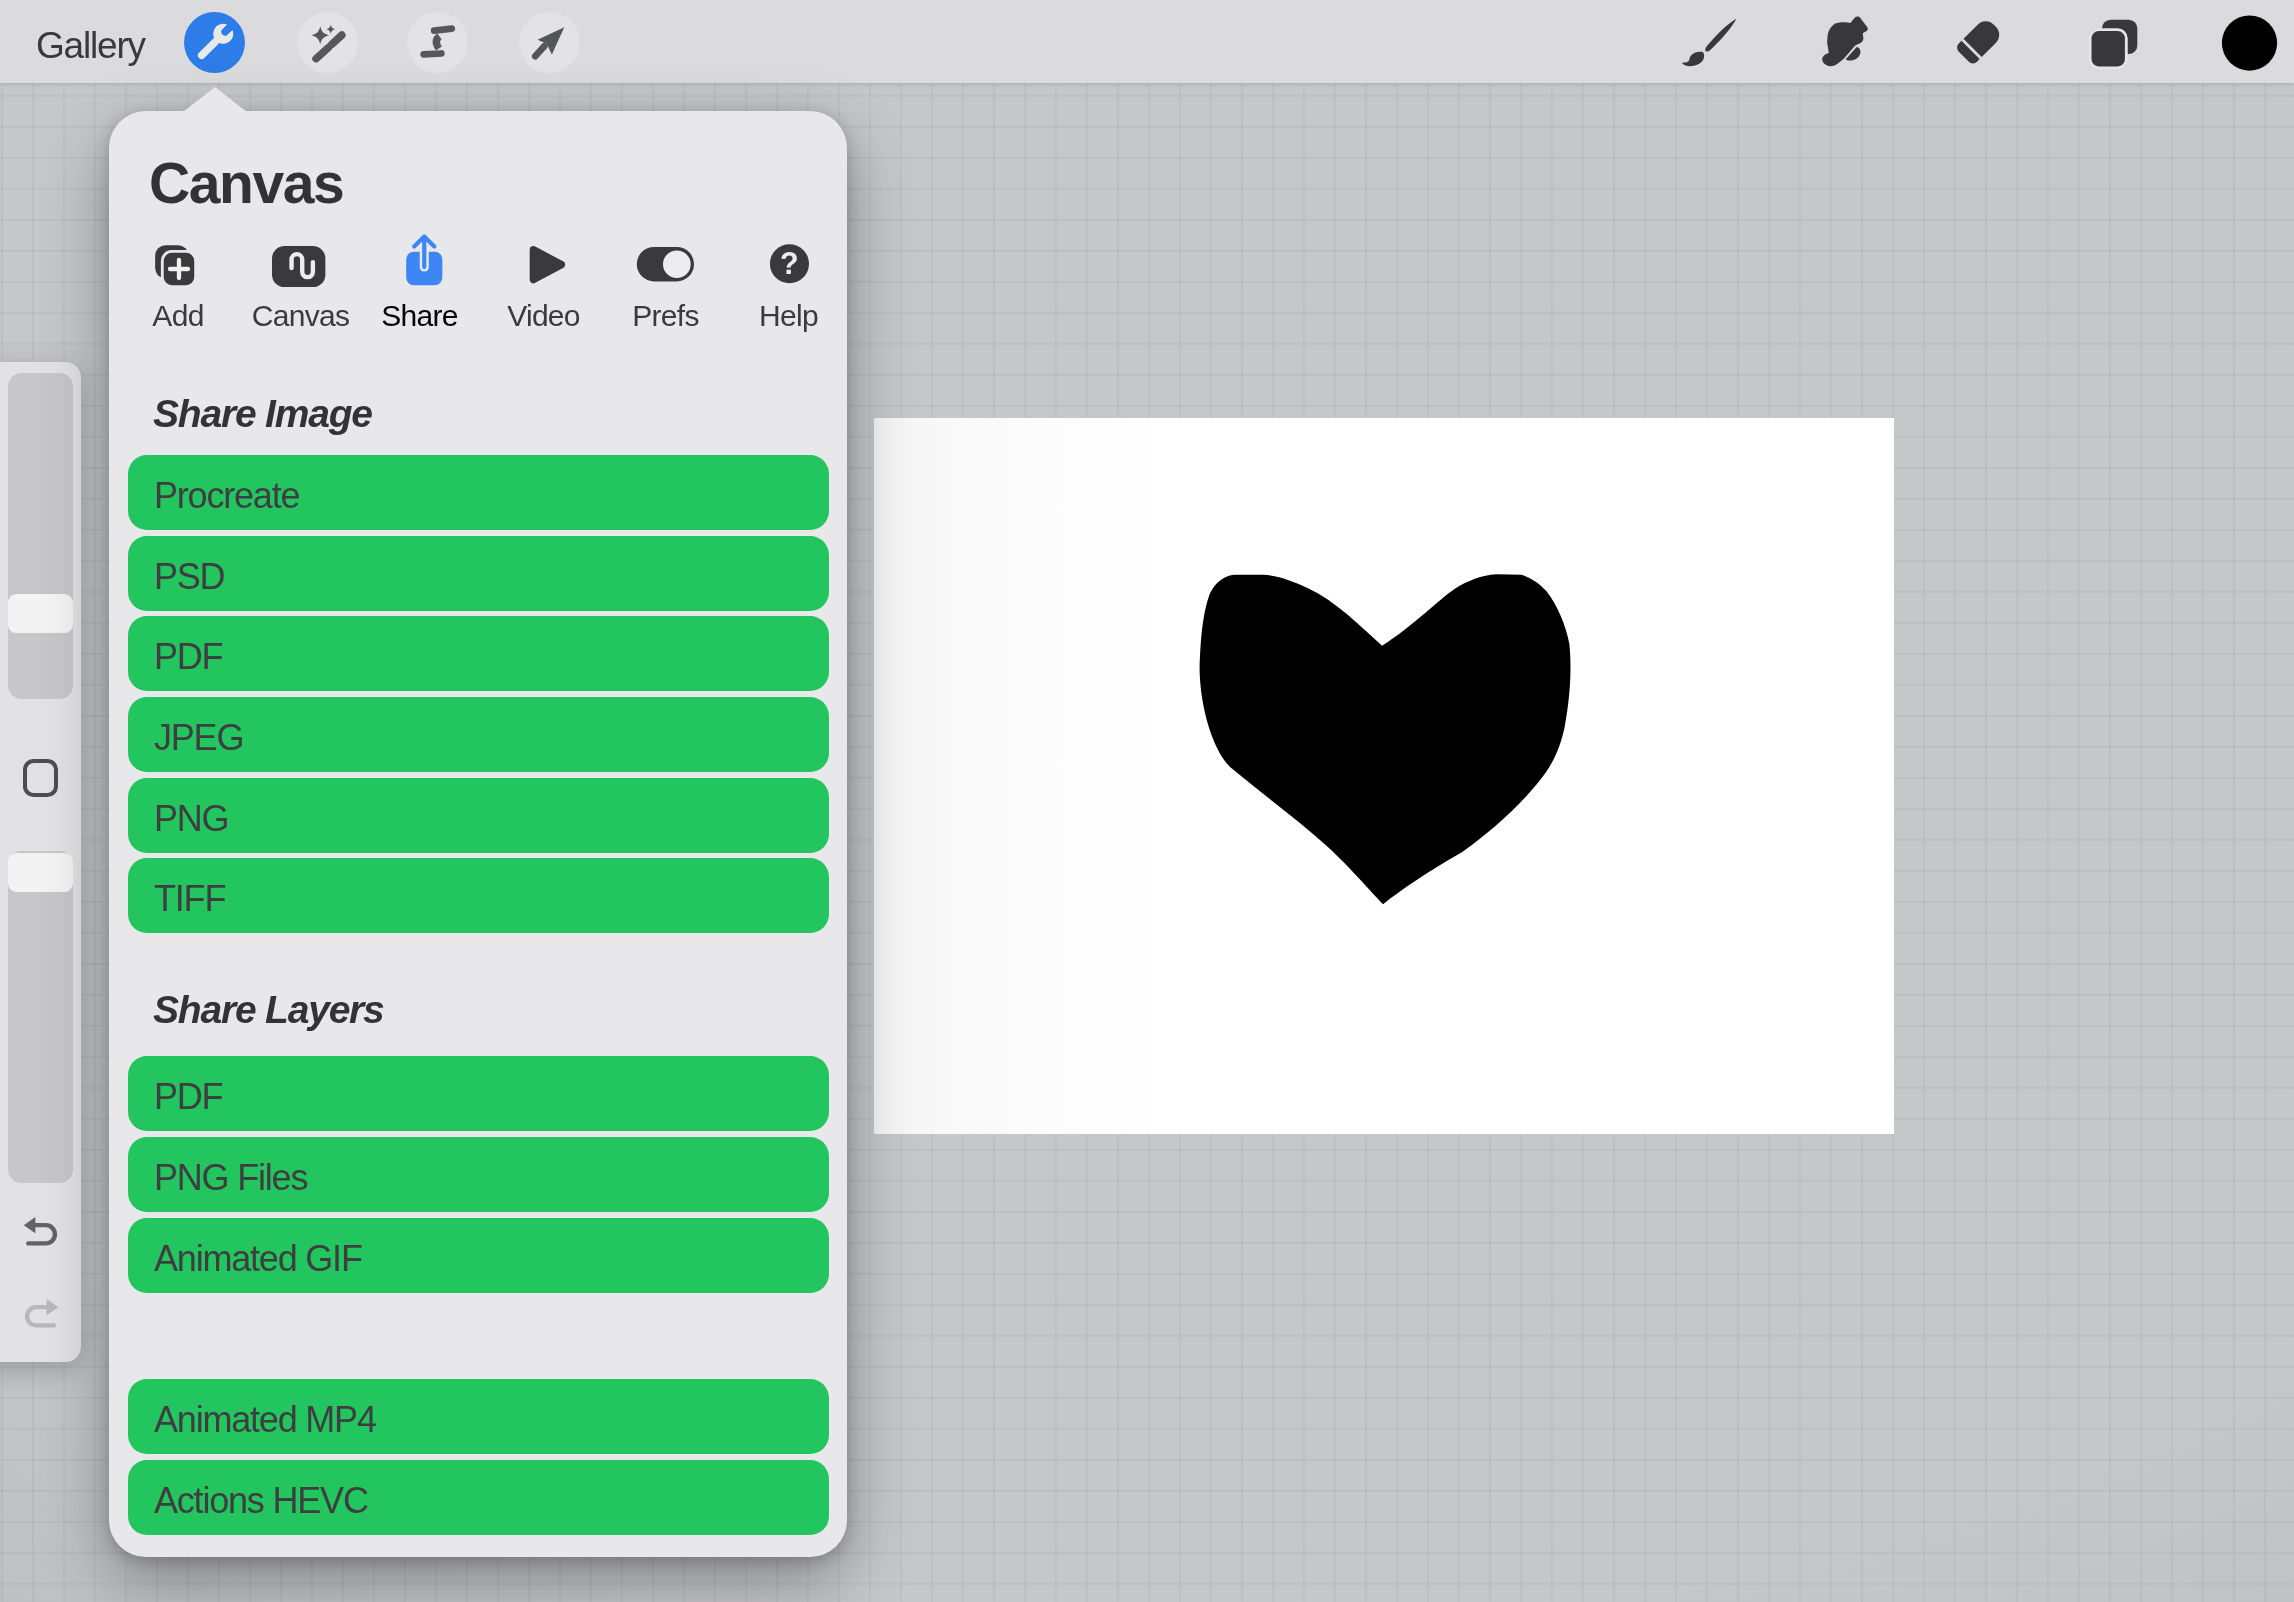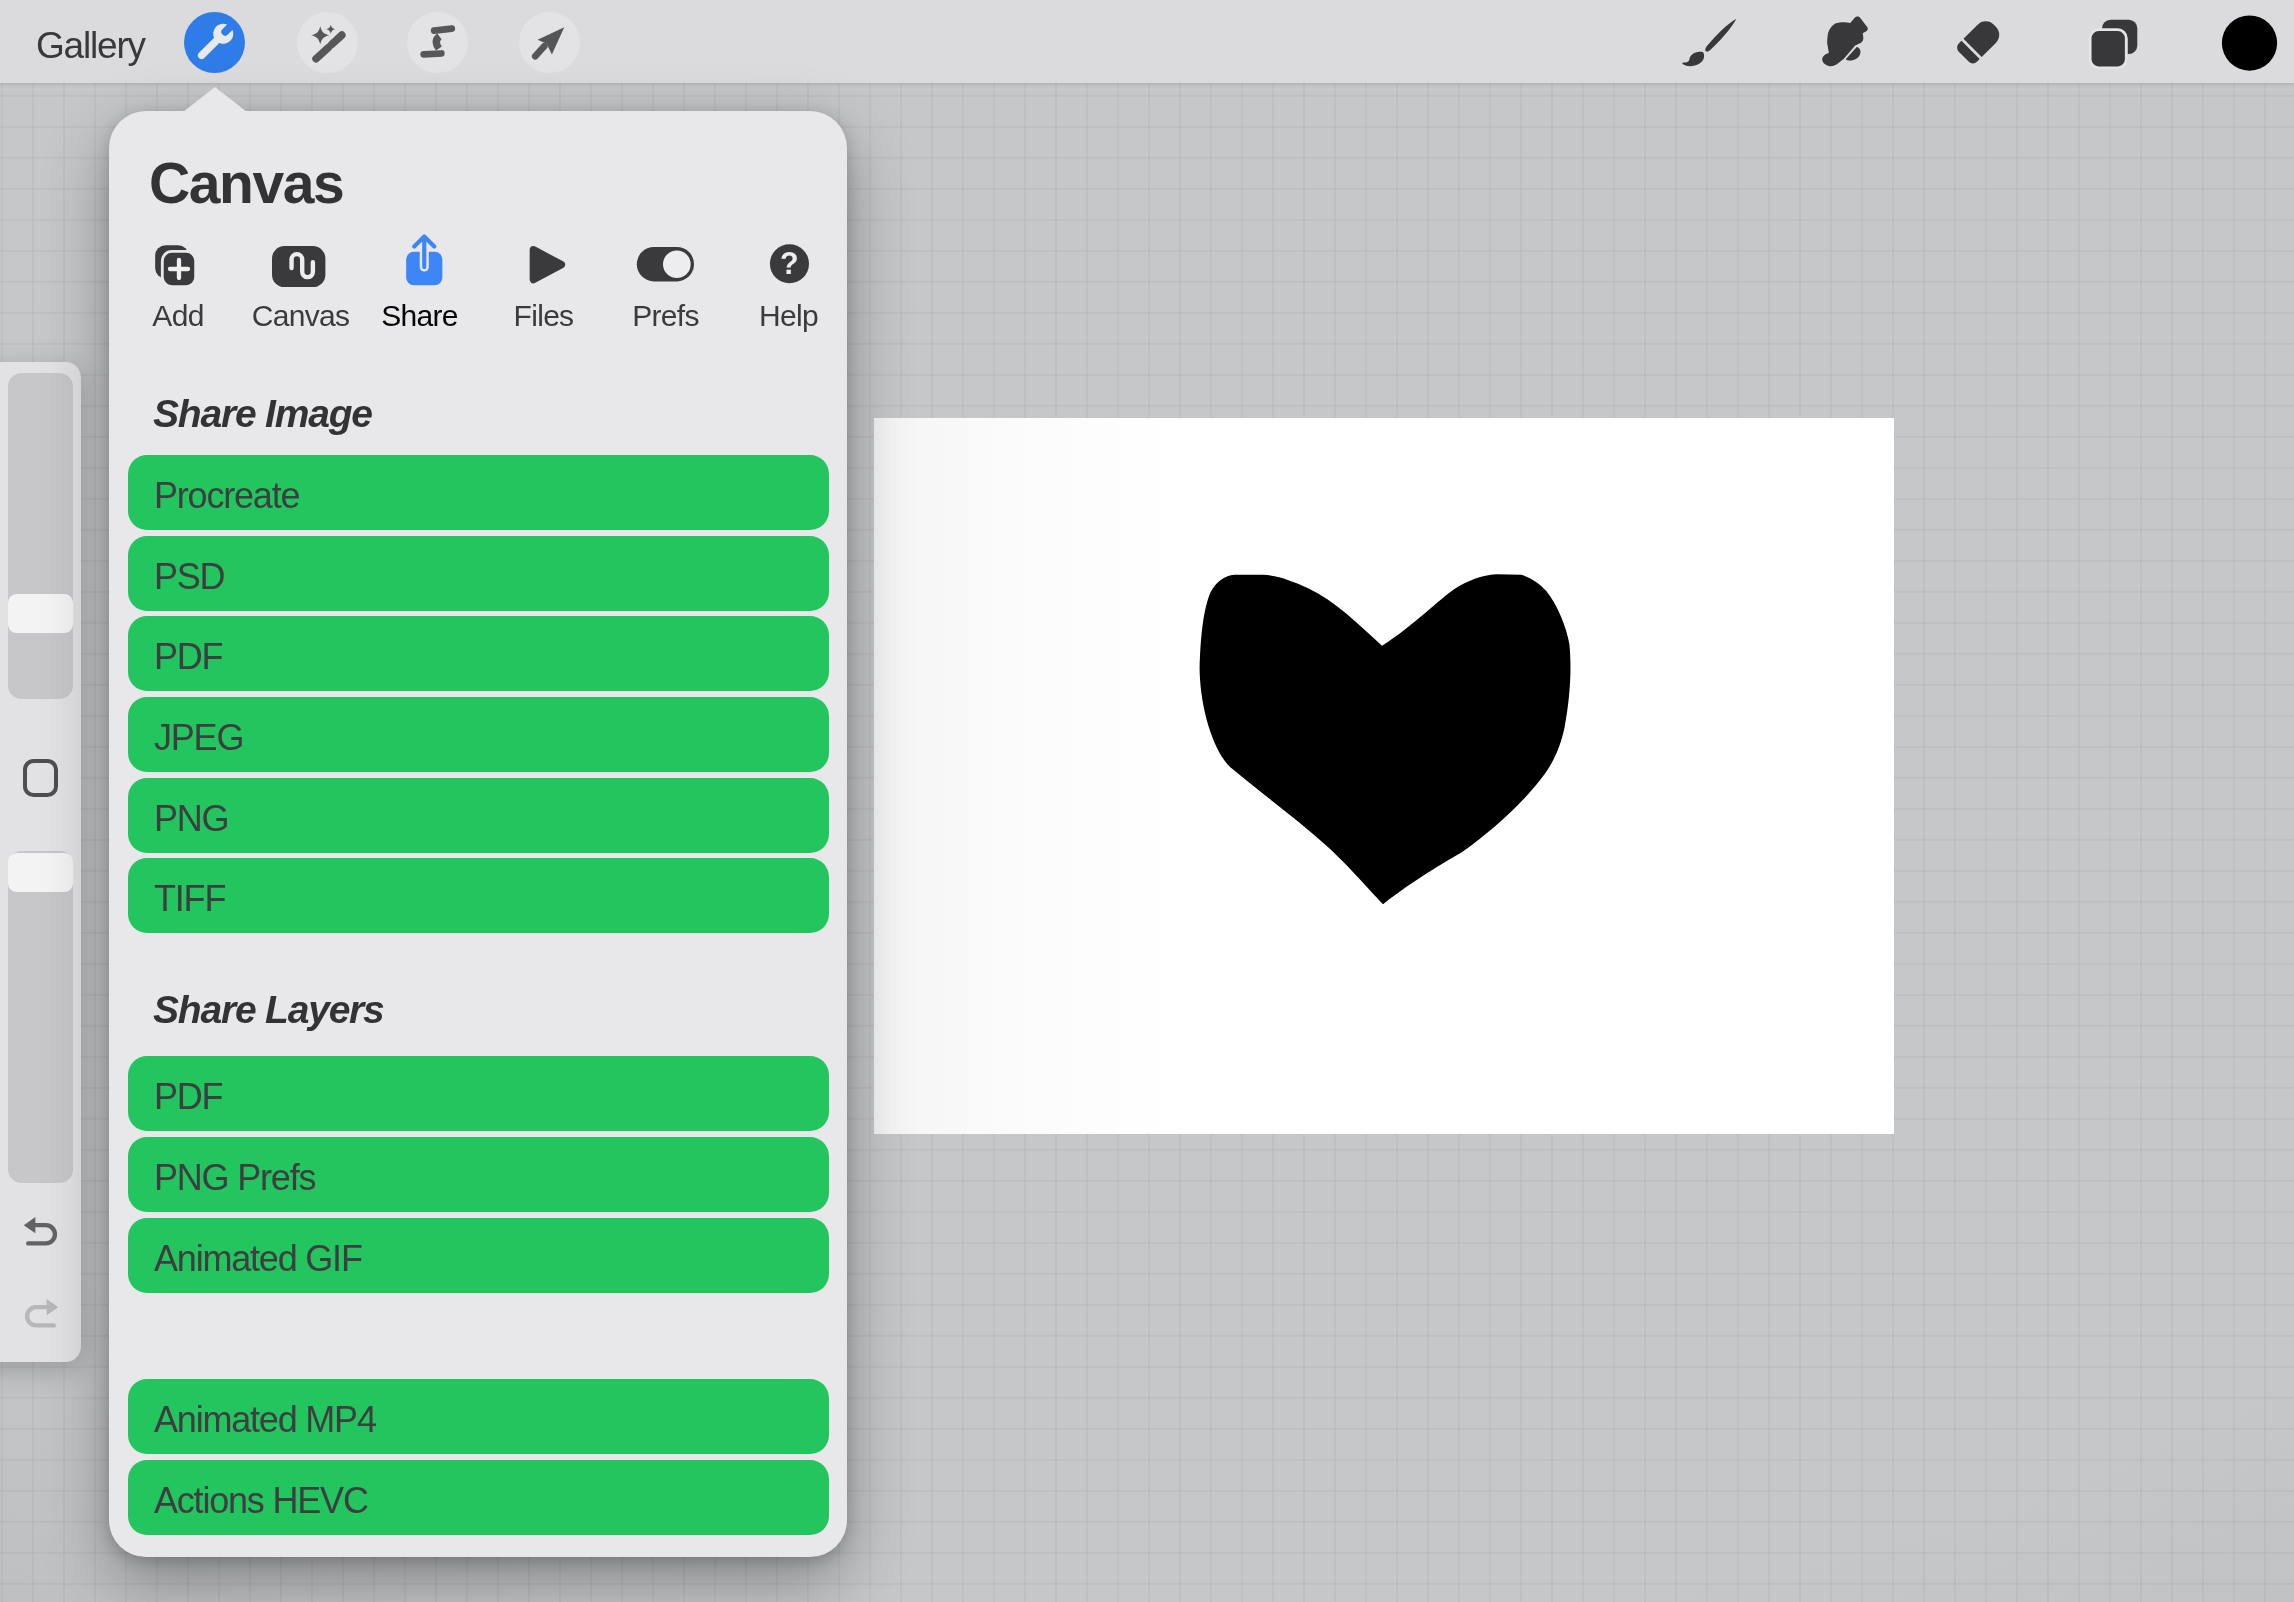--- a/index.html
+++ b/index.html
@@ -185,21 +185,21 @@
       <path d="M 37 9.5 v 15" stroke="#e8e8ea" stroke-width="9.5" stroke-linecap="round"></path>
       <path d="M 37 25 v 16" stroke="#e8e8ea" stroke-width="9.5" stroke-linecap="round"></path>
       <path d="M 37 9 l -10.5 10.5 M 37 9 l 10.5 10.5 M 37 9 v 32" stroke="#3e86f5" stroke-width="4.4" stroke-linecap="round" fill="none"></path>
     </svg>
     <div class="lbl" style="color:#050505;">Share</div>
   </div>
   <div class="tab" style="left:377px;">
     <svg width="61" height="61" viewBox="0 0 64 64">
       <path d="M 21.5 23 L 50.6 38.5 L 21.5 54 Z" fill="#3a3a3c" stroke="#3a3a3c" stroke-width="8" stroke-linejoin="round"></path>
     </svg>
-    <div class="lbl">Files</div>
+    <div class="lbl">Video</div>
   </div>
   <div class="tab" style="left:499px;">
     <svg width="61" height="61" viewBox="0 0 64 64" style="left:25px;">
       <rect x="4" y="20" width="60" height="36" rx="18" fill="#3a3a3c"></rect>
       <circle cx="46" cy="38" r="14.5" fill="#ededef"></circle>
     </svg>
     <div class="lbl">Prefs</div>
   </div>
   <div class="tab" style="left:622px;">
     <svg width="61" height="61" viewBox="0 0 64 64">
@@ -210,19 +210,19 @@
   </div>
   <div class="sechdr" style="top:281px;">Share Image</div>
   <div class="btn" style="top:344px;">Procreate</div>
   <div class="btn" style="top:425px;">PSD</div>
   <div class="btn" style="top:505px;">PDF</div>
   <div class="btn" style="top:586px;">JPEG</div>
   <div class="btn" style="top:667px;">PNG</div>
   <div class="btn" style="top:747px;">TIFF</div>
   <div class="sechdr" style="top:877px;">Share Layers</div>
   <div class="btn" style="top:945px;">PDF</div>
-  <div class="btn" style="top:1026px;">PNG Prefs</div>
+  <div class="btn" style="top:1026px;">PNG Files</div>
   <div class="btn" style="top:1107px;">Animated GIF</div>
   <div class="btn" style="top:1268px;">Animated MP4</div>
   <div class="btn" style="top:1349px;">Actions HEVC</div>
 </div>
 <div id="notch"></div>
 
 
 </body></html>

